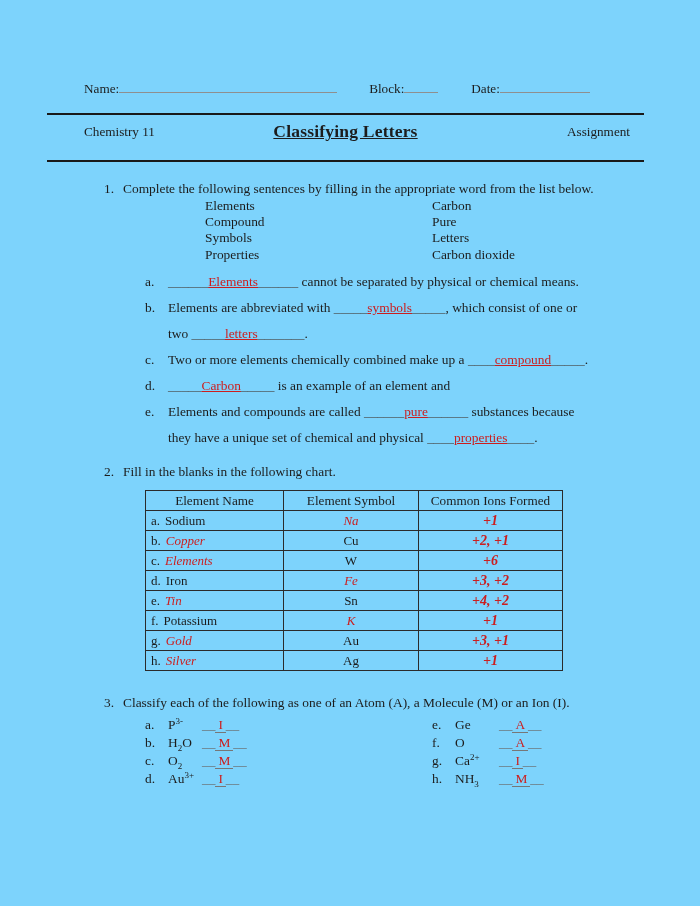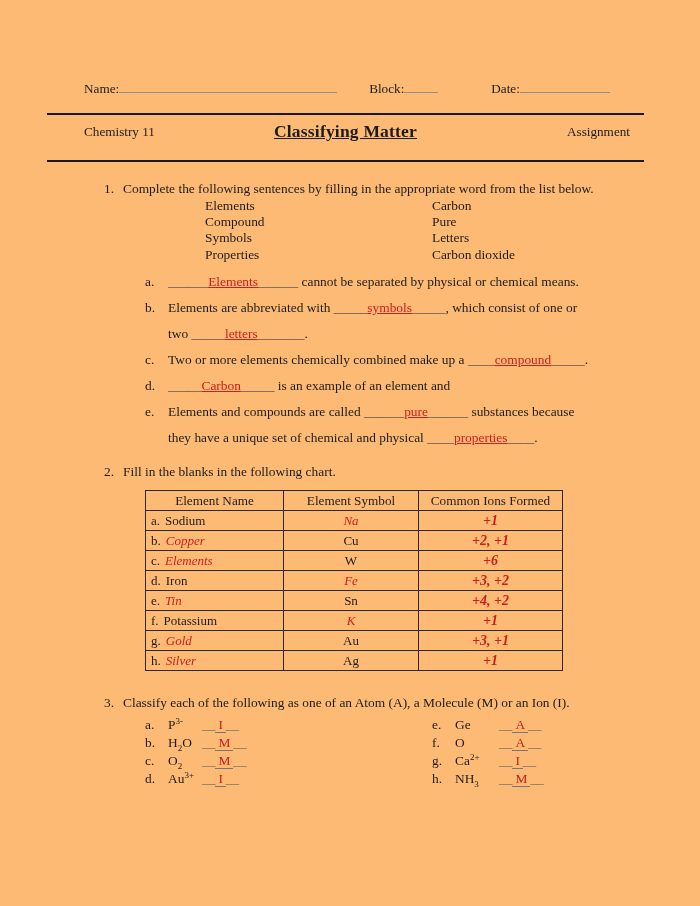--- a/index.html
+++ b/index.html
@@ -1,25 +1,25 @@
 <!DOCTYPE html>
 <html><head>
 <meta charset="utf-8">
 <style>
   html,body{margin:0;padding:0;background:#fff;}
-  .page{position:relative;width:700px;height:906px;background:#fdba74;overflow:hidden;
+  .page{position:relative;width:700px;height:906px;background:#7dd3fc;overflow:hidden;
         font-family:"Liberation Serif","DejaVu Serif",serif;color:#1c1c1c;font-size:13.4px;}
   .content{margin-left:47px;width:597px;padding-top:80px;}
 
   
   .fields-row{padding-left:37px;display:flex;align-items:baseline;font-size:13.2px;}
   .field{white-space:nowrap;}
   .fill{display:inline-block;border-bottom:1px solid #8f8f8f;height:12px;vertical-align:baseline;}
   .w218{width:218px}.w34{width:34px}.w90{width:90px}
-  .gap32{margin-left:32px}.gap53{margin-left:53px}
+  .gap32{margin-left:32px}.gap53{margin-left:33px}
 
   
   .header-band{margin-top:16px;position:relative;display:flex;justify-content:space-between;align-items:center;
                border-top:2.5px solid #191919;border-bottom:2.5px solid #191919;height:33px;
                padding:0 14px 12px 37px;font-size:13.2px;}
   .doc-title{position:absolute;left:0;right:0;text-align:center;font-size:17.5px;font-weight:bold;
              text-decoration:underline;letter-spacing:0.2px;}
 
   
   .q-section{margin-left:57px;}
@@ -70,21 +70,21 @@
   <div class="content">
 
     <div class="fields-row">
       <span class="field"><span>Name:</span><span class="fill w218"></span></span>
       <span class="field gap32"><span>Block:</span><span class="fill w34"></span></span>
       <span class="field gap53"><span>Date:</span><span class="fill w90"></span></span>
     </div>
 
     <div class="header-band">
       <span>Chemistry 11</span>
-      <span class="doc-title">Classifying Matter</span>
+      <span class="doc-title">Classifying Letters</span>
       <span>Assignment</span>
     </div>
 
     <div class="q-section" id="q1">
       <div class="q-head">
         <span class="q-number">1.</span>
         <span class="q-prompt">Complete the following sentences by filling in the appropriate word from the list below.</span>
       </div>
       <div class="wordbank">
         <div class="wb-left">

